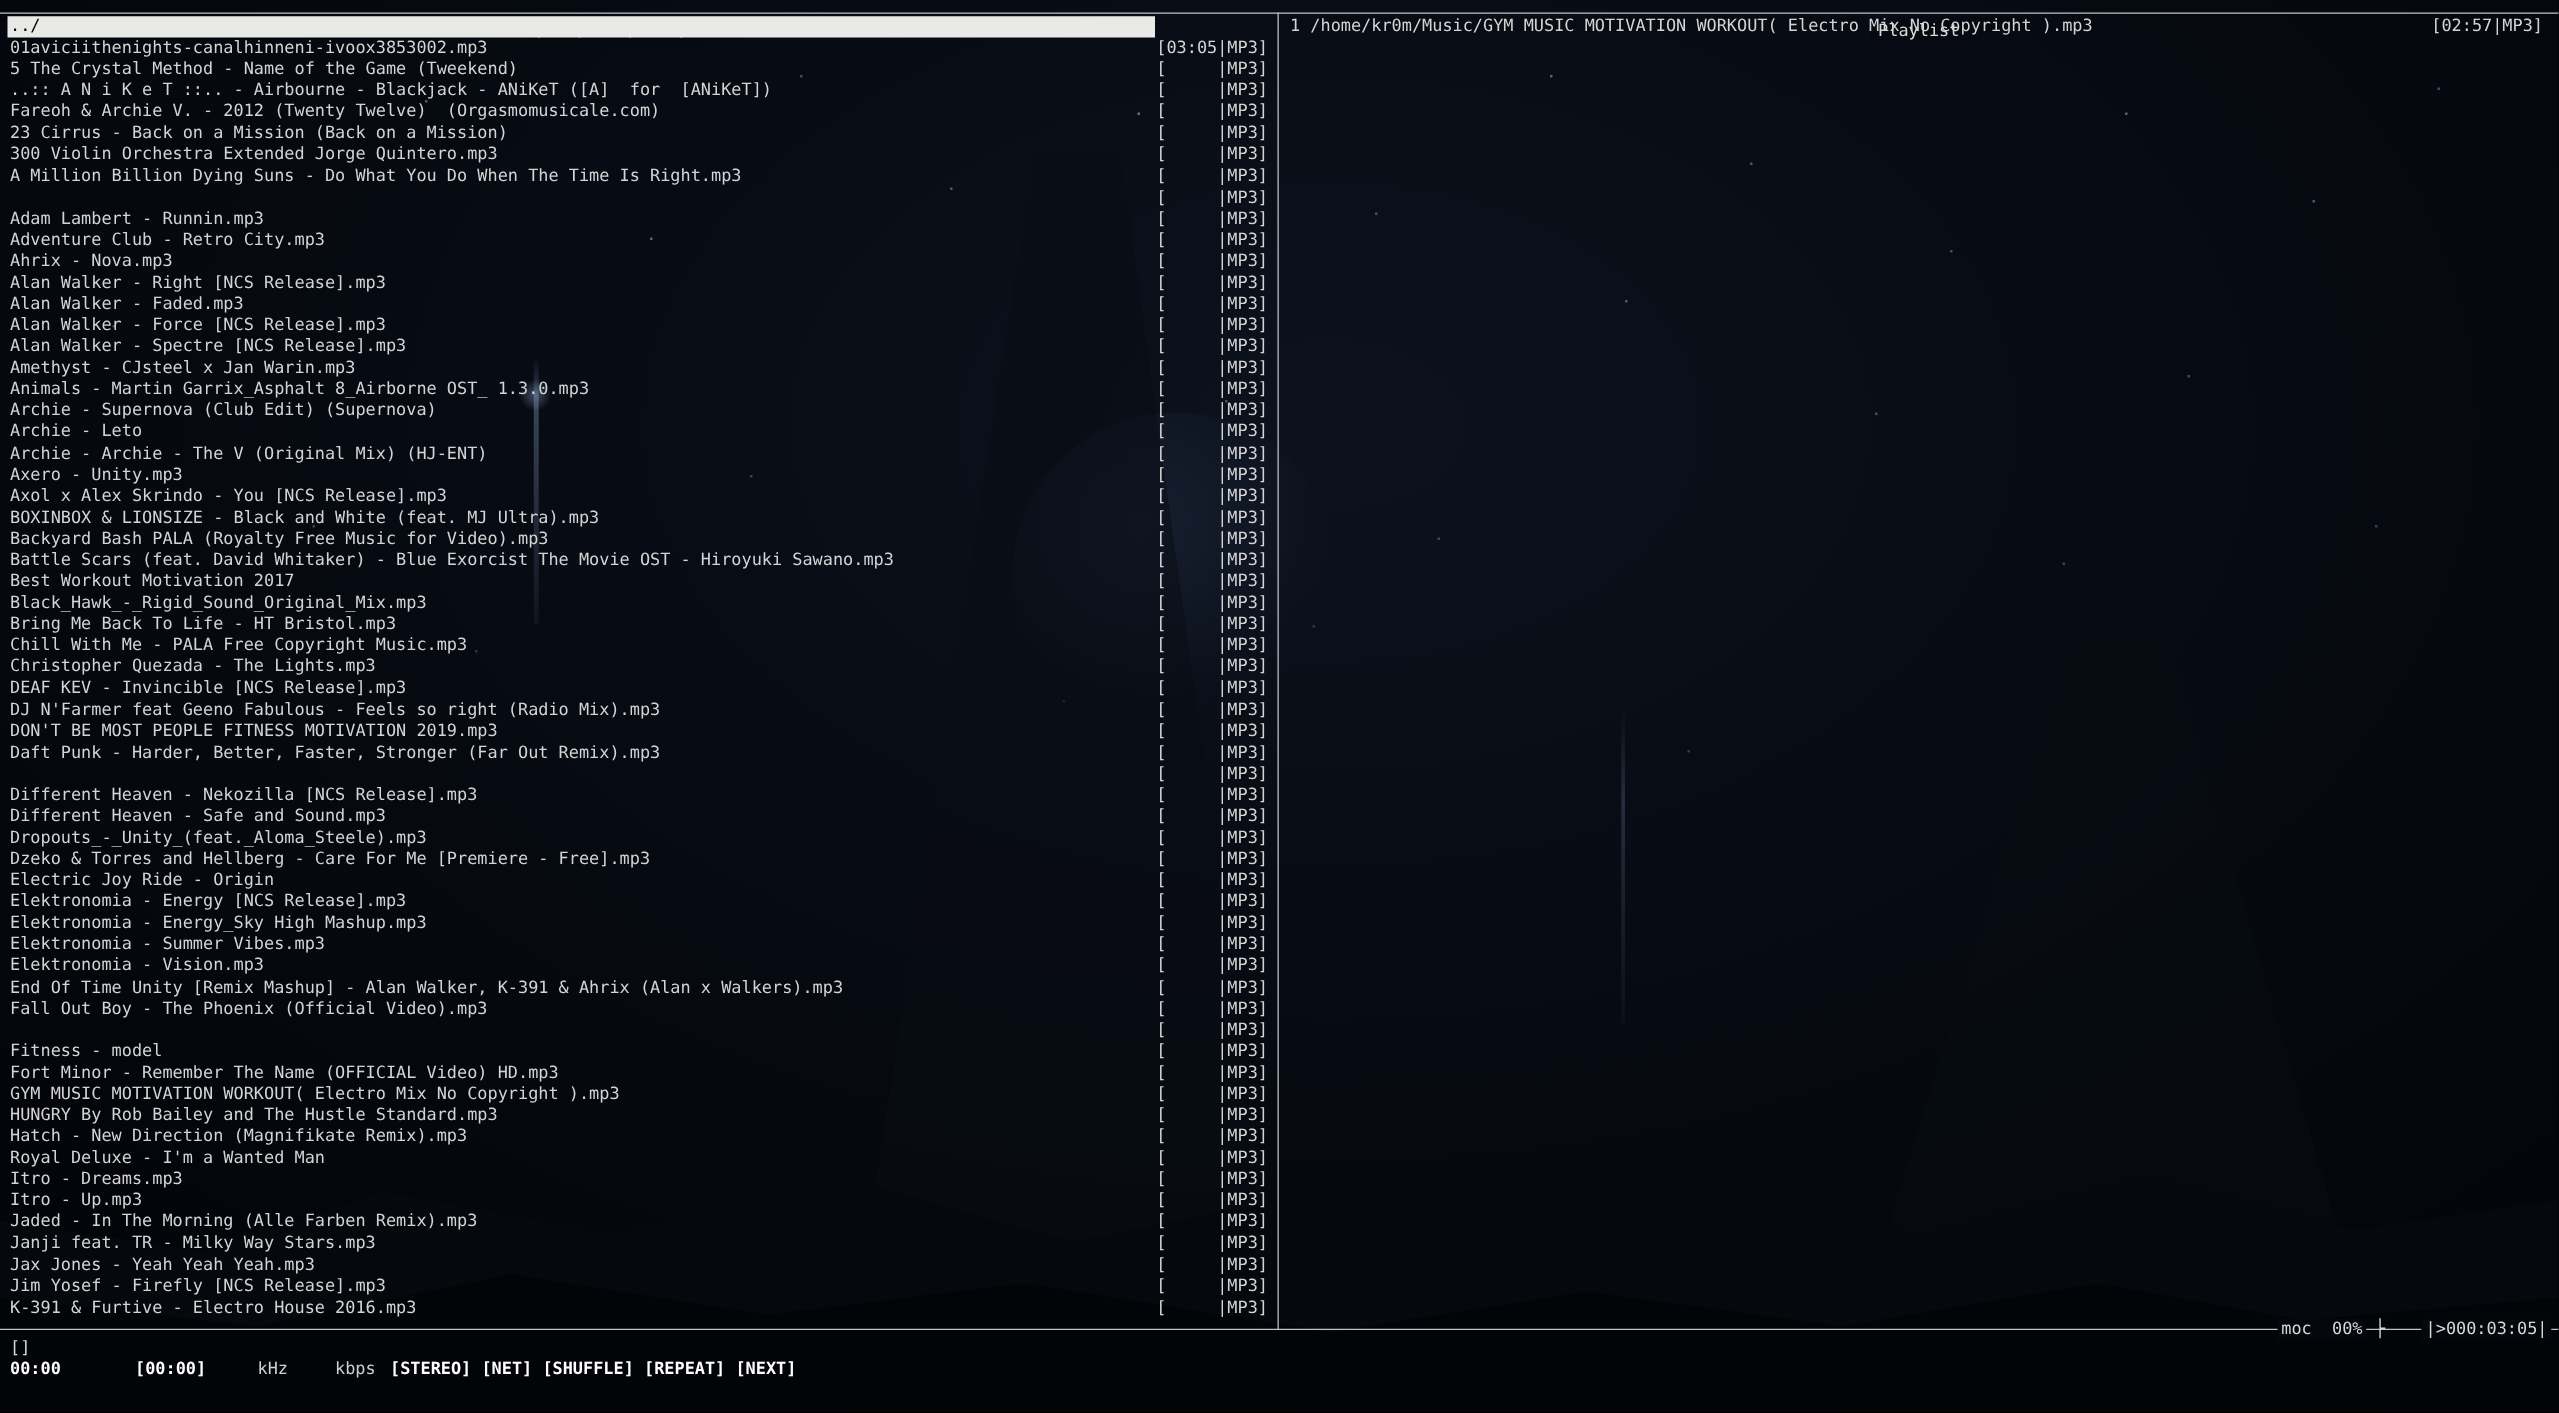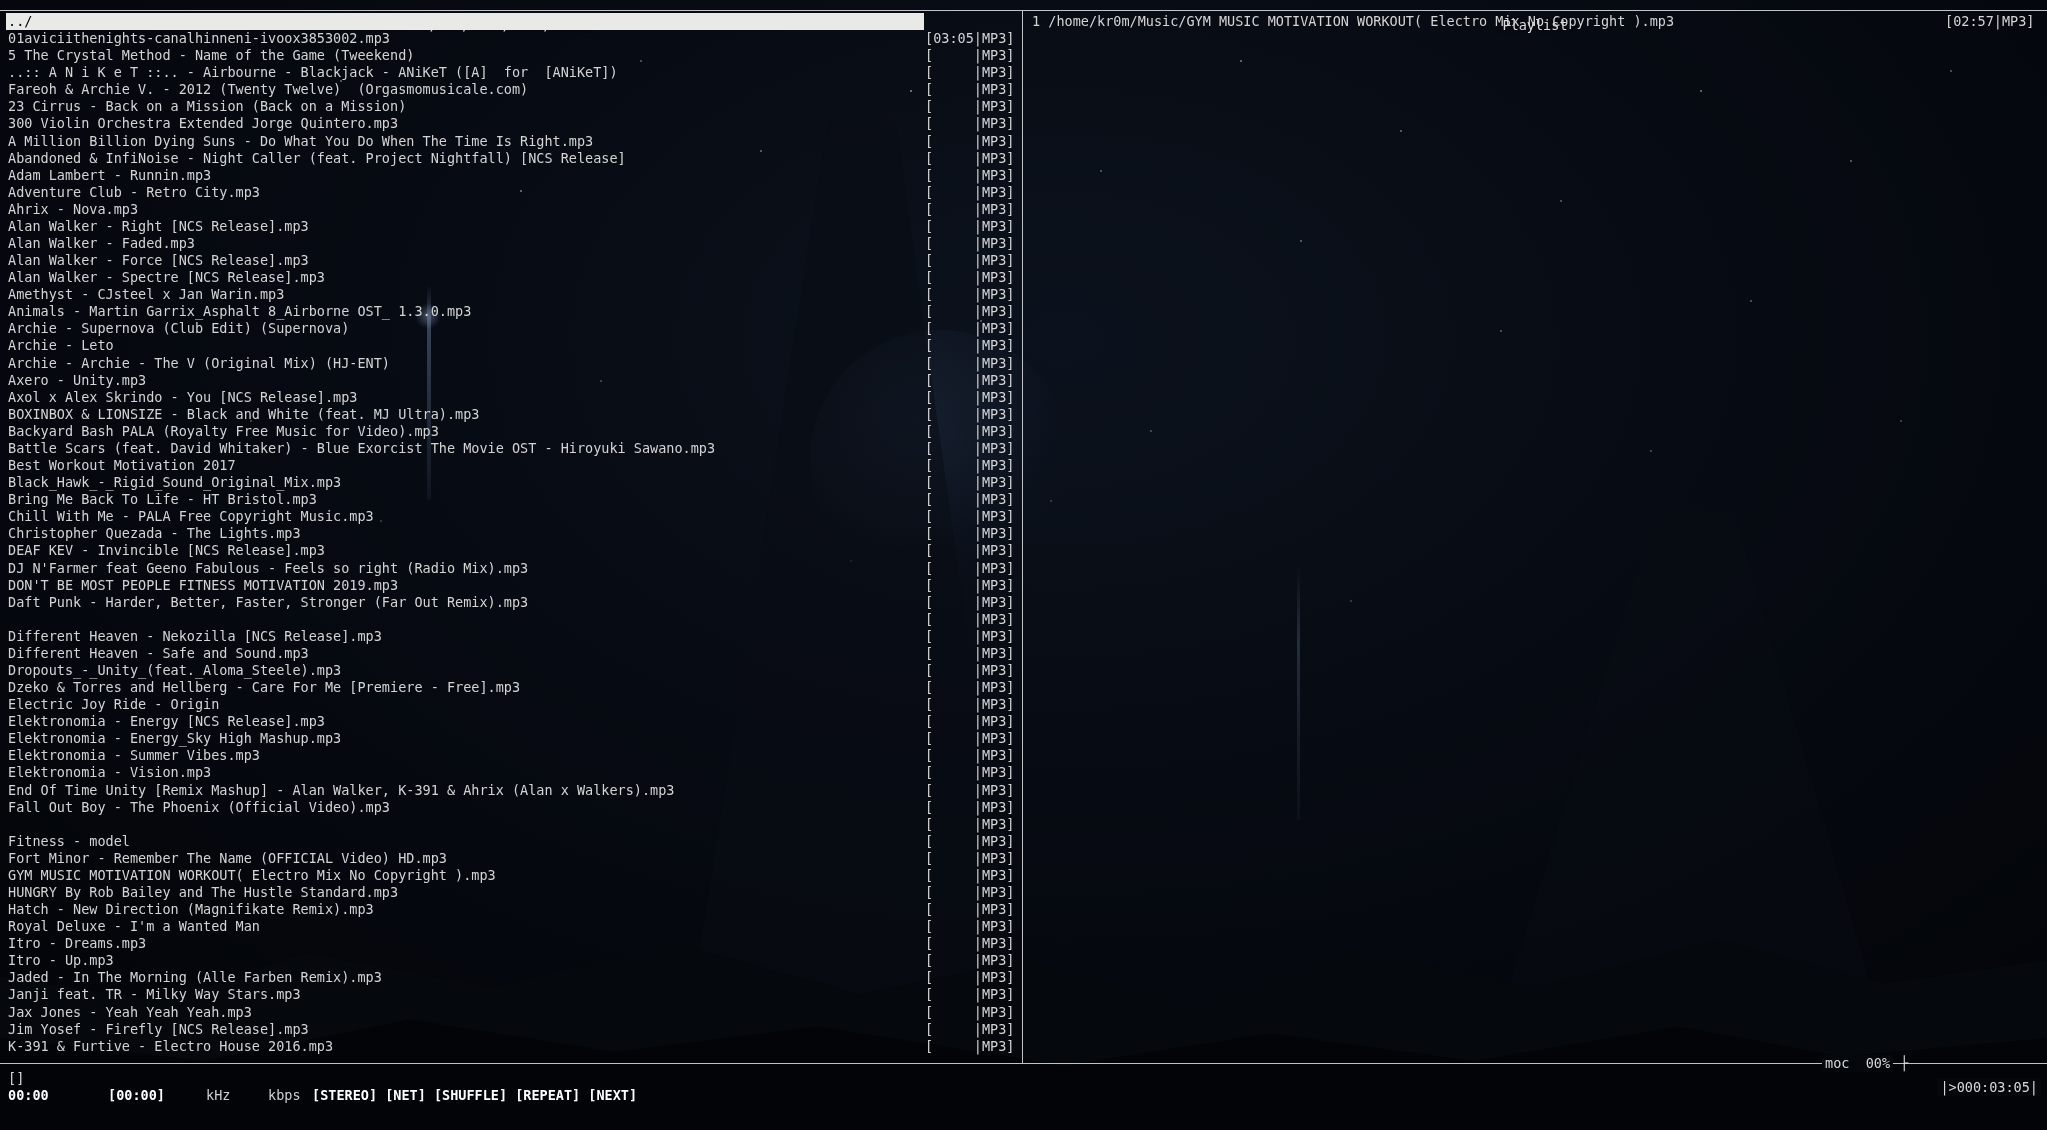--- a/index.html
+++ b/index.html
@@ -60,21 +60,21 @@
   .frow, .prow { position:relative; height:17.08px; }
   .fname, .pname { position:absolute; left:8px; top:0; line-height:17.08px; white-space:pre; }
   .pname { left:9px; }
   .ftime { position:absolute; left:925px; top:0; line-height:17.08px; white-space:pre; }
   .ptime { position:absolute; left:922px; top:0; line-height:17.08px; white-space:pre; }
   .frow.sel .fname { left:6px; width:918px; padding-left:2px; background:#e9e9e7; color:#000; }
   
   .onborder { position:absolute; top:1055px; line-height:17px; background:#04070c; padding:0 3px; white-space:pre; color:#d8d8d8; }
   .mixer { left:1822px; }
   .gauge-tick { left:1900px; background:transparent; padding:0; }
-  .total-time { right:6px;margin-top:24px; }
+  .total-time { right:6px; }
   .state-line { position:absolute; left:8px; top:1070px; line-height:17px; color:#d8d8d8; white-space:pre; }
   .sl { position:absolute; top:1087px; line-height:17px; white-space:pre; }
   .bold-white { color:#ffffff; font-weight:700; }
   .dim-white { color:#cfcfcf; }
   .cur-time { left:8px; }
   .track-time { left:108px; }
   .freq { left:206px; }
   .bitrate { left:268px; }
   .toggles { left:312px; }
 </style>
@@ -133,21 +133,20 @@
       </div>
       <div class="frow">
         <span class="fname">300 Violin Orchestra Extended Jorge Quintero.mp3</span>
         <span class="ftime">[     |MP3]</span>
       </div>
       <div class="frow">
         <span class="fname">A Million Billion Dying Suns - Do What You Do When The Time Is Right.mp3</span>
         <span class="ftime">[     |MP3]</span>
       </div>
       <div class="frow">
-        <span class="fname">Abandoned &amp; InfiNoise - Night Caller (feat. Project Nightfall) [NCS Release]</span>
         <span class="ftime">[     |MP3]</span>
       </div>
       <div class="frow">
         <span class="fname">Adam Lambert - Runnin.mp3</span>
         <span class="ftime">[     |MP3]</span>
       </div>
       <div class="frow">
         <span class="fname">Adventure Club - Retro City.mp3</span>
         <span class="ftime">[     |MP3]</span>
       </div>

